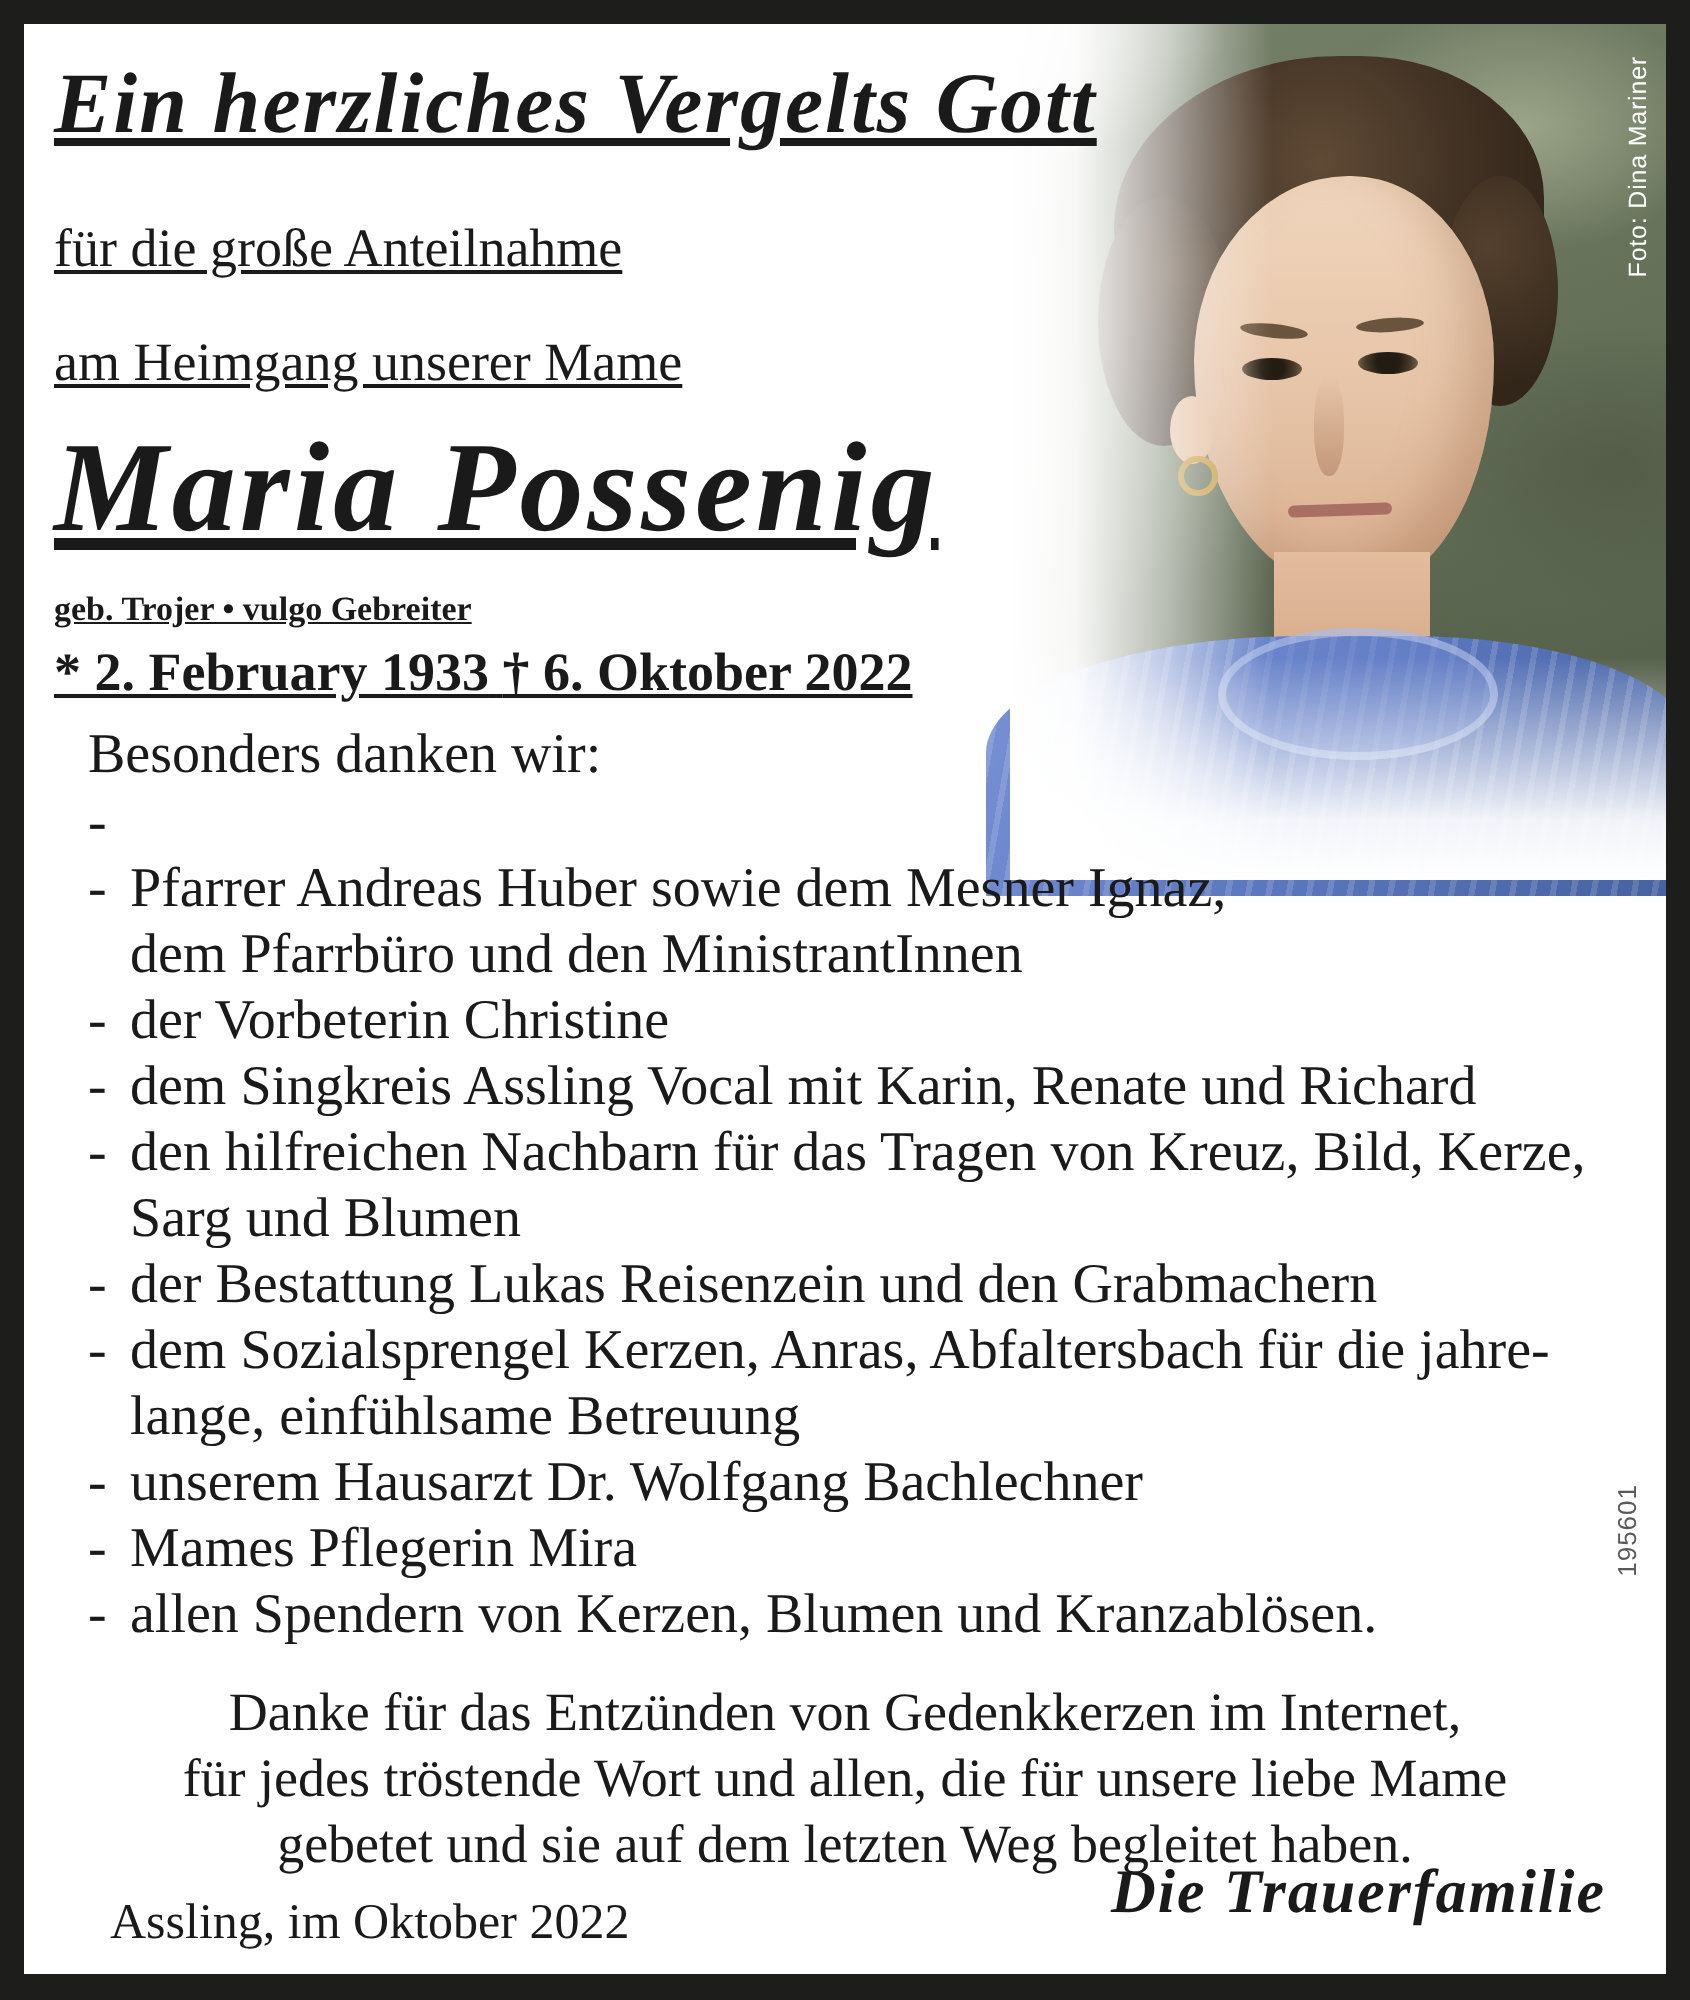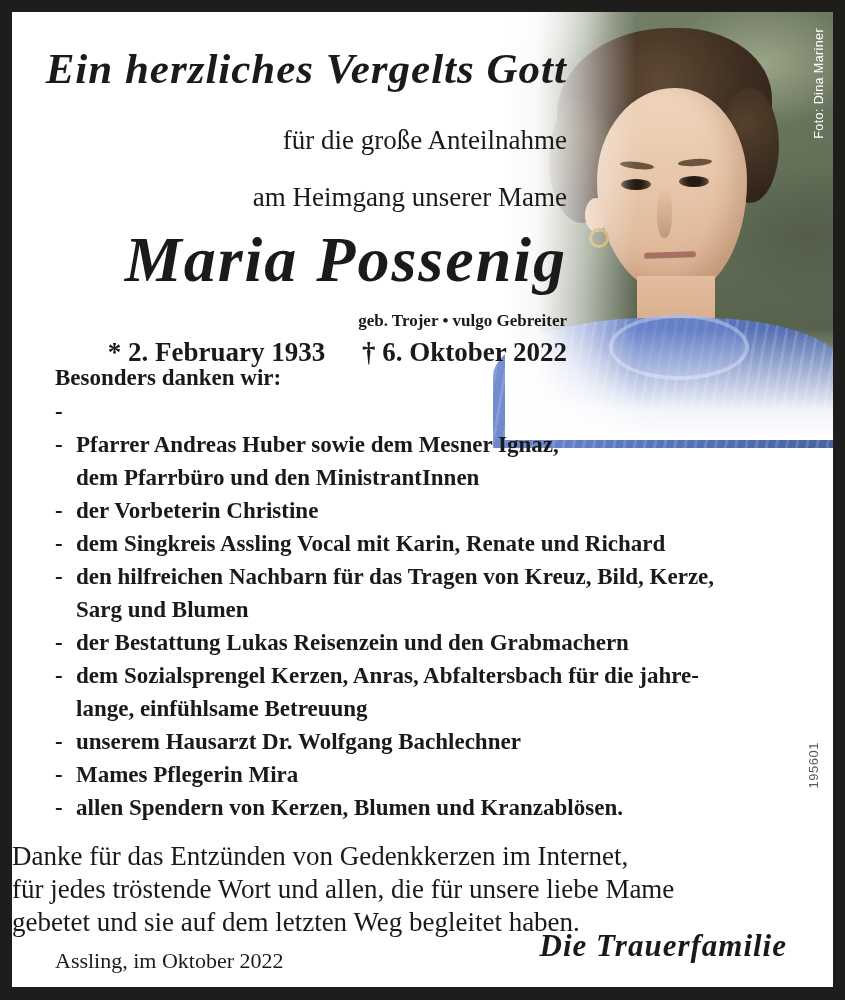--- a/index.html
+++ b/index.html
@@ -71,41 +71,41 @@
       radial-gradient(ellipse 180px 120px at 0% 0%, rgba(255,255,255,.8), transparent 60%); }
 
   .photo-credit {
     position:absolute; right:7px; top:16px; z-index:8;
     writing-mode:vertical-rl; transform:rotate(180deg);
     font-family:"Liberation Sans","DejaVu Sans",sans-serif;
     font-size:12.5px; color:#ffffff; letter-spacing:.4px;
   }
 
   
-  .header { position:absolute; left:15px; top:26px; width:540px; text-align:right; z-index:5; }
+  .header { position:absolute; left:15px; top:10px; width:540px; text-align:left; z-index:5;text-decoration:underline; }
   .script { font-style:italic; font-weight:600; }
   .script-title { font-size:43px; line-height:62px; letter-spacing:1px; }
   .sub { font-size:27px; line-height:33px;margin-top:24px; }
   .name { font-size:64px; line-height:92px; letter-spacing:2px; white-space:nowrap; }
   .birthname { font-size:17px; font-weight:bold; line-height:29px; }
   .dates { font-size:27px; font-weight:bold; line-height:34px; }
-  .dates .death { margin-left:30px; }
-
-  
-  .thanks { position:absolute; left:43px; top:349px; width:768px; z-index:5; font-size:23px;font-weight:bold; }
+  .dates .death { }
+
+  
+  .thanks { position:absolute; left:32px; top:349px; width:768px; z-index:5; font-size:28px; }
   .intro { line-height:34px; }
   .titem { display:flex; line-height:33px; }
   .dash { width:21px; flex:none; }
   .ttext { white-space:pre-line; }
 
   
   .closing { position:absolute; left:0; top:828px; width:821px; z-index:5;
-    text-align:left; font-size:27px; line-height:33px; white-space:pre-line; }
-  .footer-place { position:absolute; left:43px; top:936px; font-size:22px; z-index:5; }
-  .footer-signature { position:absolute; right:46px; top:916px; font-size:31px;
+    text-align:center; font-size:27px; line-height:33px; white-space:pre-line; }
+  .footer-place { position:absolute; left:43px; top:936px; font-size:25px; z-index:5; }
+  .footer-signature { position:absolute; right:30px; top:916px; font-size:31px;
     letter-spacing:1px; z-index:5; }
 
   .ref-number {
     position:absolute; left:794px; top:730px; z-index:5;
     writing-mode:vertical-rl; transform:rotate(180deg);
     font-family:"Liberation Sans","DejaVu Sans",sans-serif;
     font-size:13px; color:#5a5a5a; letter-spacing:.5px;
   }
 </style>
 </head>

